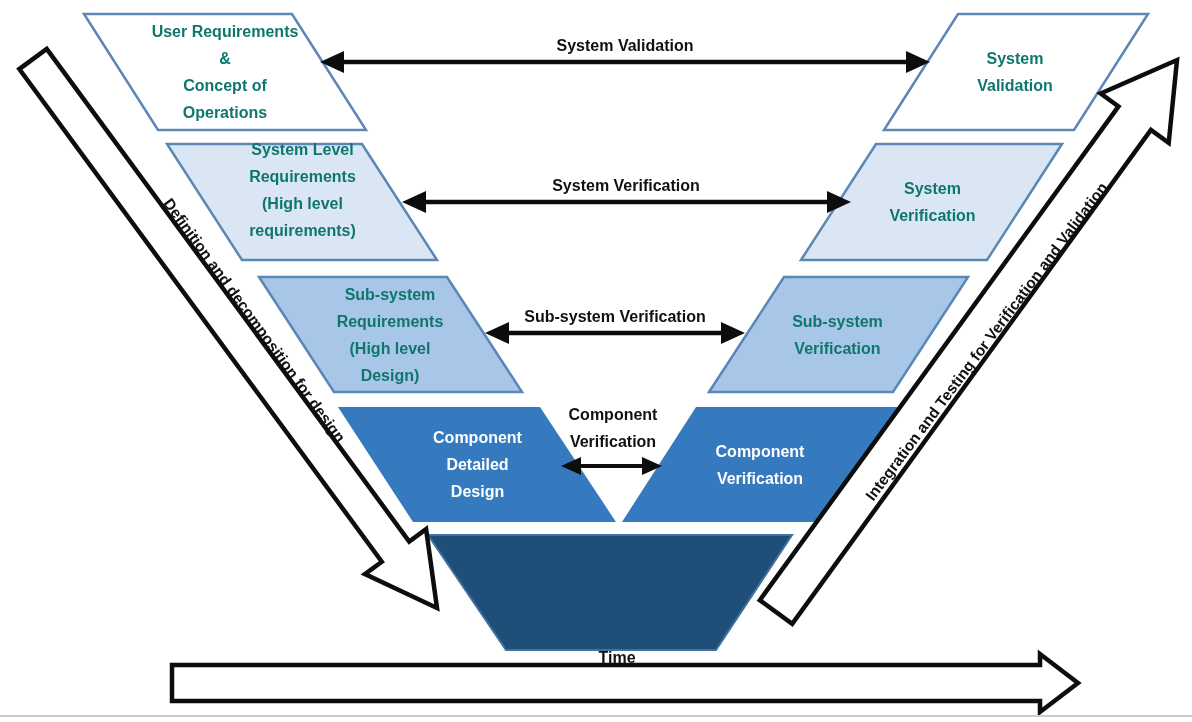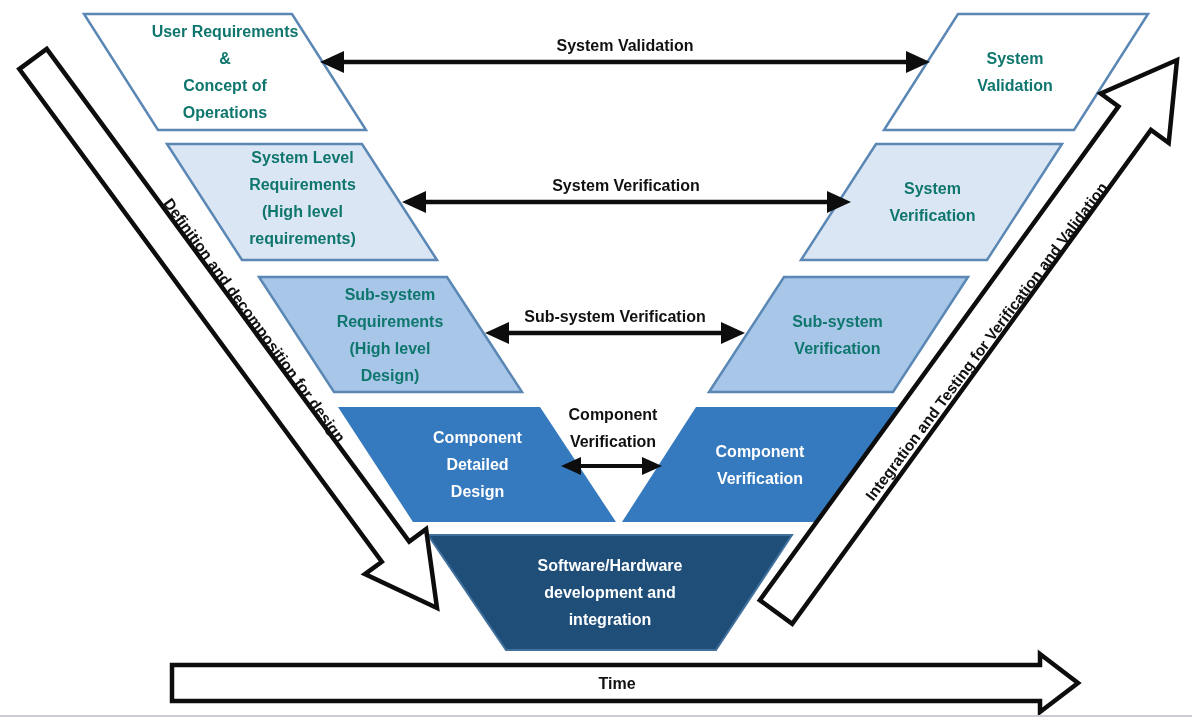--- a/index.html
+++ b/index.html
@@ -73,50 +73,47 @@
     <polygon points="46.7,48.9 409.2,541.5 426.1,529.1 437,608 364.9,574.1 381.8,561.7 19.3,69.1" fill="#ffffff" stroke="#0d0d0d" stroke-width="4.5" stroke-linejoin="miter"></polygon>
     <polygon points="759.8,600.2 1118.5,106.4 1100.7,93.5 1177,60 1168.7,142.9 1150.9,130 792.2,623.8" fill="#ffffff" stroke="#0d0d0d" stroke-width="4.5" stroke-linejoin="miter"></polygon>
 
     <polygon points="172,665 1040,665 1040,654 1078,683 1040,712 1040,701 172,701" fill="#ffffff" stroke="#0d0d0d" stroke-width="4.5" stroke-linejoin="miter"></polygon>
   </svg>
 
   <div class="box-label" style="left:115px;top:14px;width:220px;height:116px;">User Requirements
 &amp;
 Concept of
 Operations</div>
-  <div class="box-label" style="left:195px;top:140px;width:215px;height:116px;">System Level
+  <div class="box-label" style="left:195px;top:132px;width:215px;height:116px;">System Level
 Requirements
 (High level
 requirements)</div>
   <div class="box-label" style="left:290px;top:277px;width:200px;height:115px;">Sub-system
 Requirements
 (High level
 Design)</div>
   <div class="box-label light" style="left:370px;top:407px;width:215px;height:115px;">Component
 Detailed
 Design</div>
 
   <div class="box-label" style="left:905px;top:14px;width:220px;height:116px;">System
 Validation</div>
   <div class="box-label" style="left:825px;top:144px;width:215px;height:116px;">System
 Verification</div>
   <div class="box-label" style="left:735px;top:277px;width:205px;height:115px;">Sub-system
 Verification</div>
   <div class="box-label light" style="left:655px;top:407px;width:210px;height:115px;">Component
 Verification</div>
 
-  <div class="box-label light" style="left:455px;top:535px;width:310px;height:115px;">Software/Hardware
-development and
-integration</div>
 
   <div class="arrow-label" style="left:475px;top:33px;width:300px;height:24px;">System Validation</div>
   <div class="arrow-label" style="left:476px;top:173px;width:300px;height:24px;">System Verification</div>
   <div class="arrow-label" style="left:465px;top:304px;width:300px;height:24px;">Sub-system Verification</div>
   <div class="arrow-label" style="left:538px;top:400px;width:150px;height:56px;">Component
 Verification</div>
 
   <div class="arrow-label rot" style="left:45px;top:308px;width:420px;height:24px;font-size:15.5px;transform:rotate(54deg);">Definition and decomposition for design</div>
   <div class="arrow-label rot" style="left:706px;top:329px;width:560px;height:24px;font-size:15.5px;transform:rotate(-53.2deg);">Integration and Testing for Verification and Validation</div>
 
-  <div class="arrow-label" style="left:467px;top:666px;width:300px;height:34px;">Time</div>
+  <div class="arrow-label" style="left:467px;top:640px;width:300px;height:34px;">Time</div>
 
   <div class="bottom-divider"></div>
 </div>
 
 </body></html>

